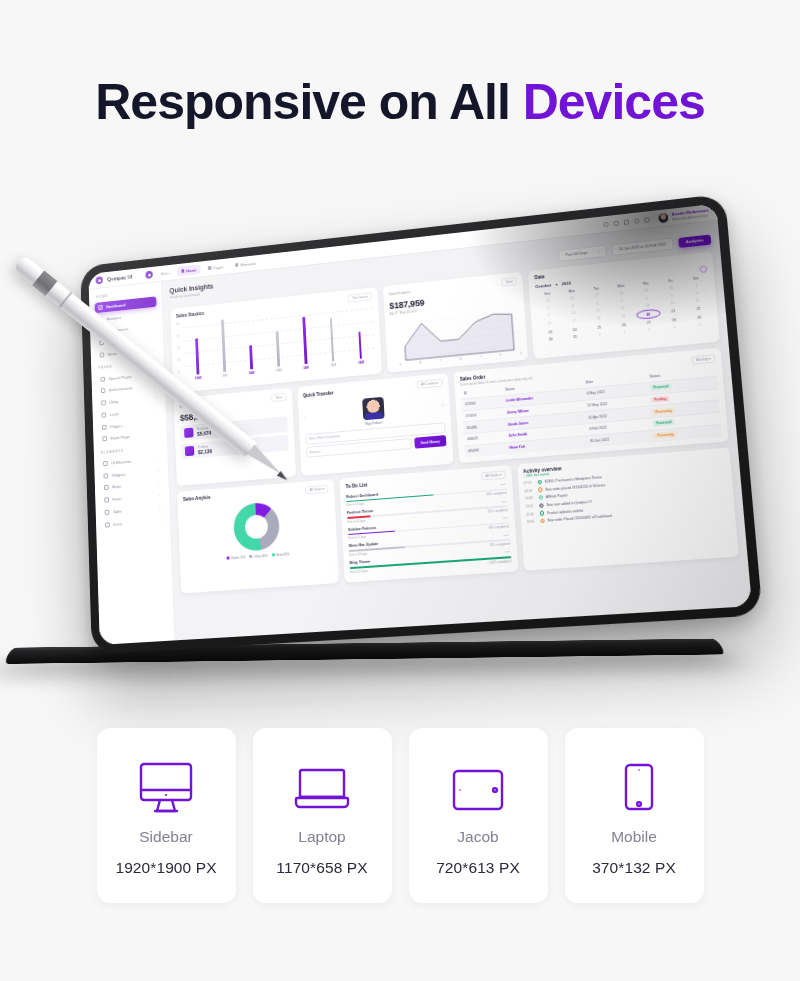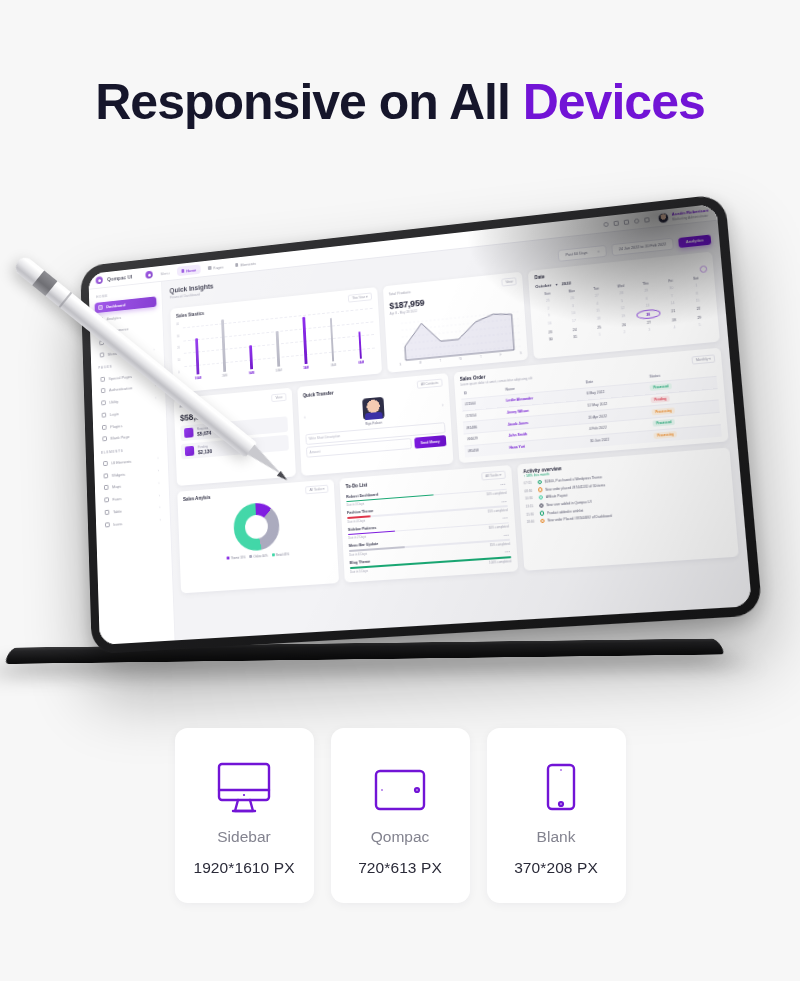--- a/index.html
+++ b/index.html
@@ -850,42 +850,53 @@
       <div class="ic">
         <svg width="62" height="58" viewBox="0 0 62 58" fill="none" stroke="#7214d6" stroke-width="2.4" stroke-linejoin="round" stroke-linecap="round">
           <rect x="6" y="3" width="50" height="36" rx="3"></rect>
           <line x1="6" y1="29" x2="56" y2="29"></line>
           <circle cx="31" cy="34" r="1.1" fill="#7214d6" stroke="none"></circle>
           <path d="M25 39 L22 50 L40 50 L37 39"></path>
           <line x1="20" y1="50" x2="42" y2="50"></line>
         </svg>
       </div>
       <div class="nm">Sidebar</div>
-      <div class="px">1920*1610 PX</div>
+      <div class="px">1920*1900 PX</div>
     </div>
 
+    <div class="dcard">
+      <div class="ic">
+        <svg width="62" height="52" viewBox="0 0 62 52" fill="none" stroke="#7214d6" stroke-width="2.4" stroke-linejoin="round" stroke-linecap="round">
+          <path d="M11 6 h40 a2 2 0 0 1 2 2 v25 h-44 v-25 a2 2 0 0 1 2 -2 z"></path>
+          <line x1="9" y1="33" x2="53" y2="33"></line>
+          <path d="M6 34 h50 a1 1 0 0 1 1 1 v4 a4 4 0 0 1 -4 4 h-44 a4 4 0 0 1 -4 -4 v-4 a1 1 0 0 1 1 -1 z"></path>
+        </svg>
+      </div>
+      <div class="nm">Laptop</div>
+      <div class="px">1170*658 PX</div>
+    </div>
 
     <div class="dcard">
       <div class="ic">
         <svg width="56" height="48" viewBox="0 0 56 48" fill="none" stroke="#7214d6" stroke-width="2.4" stroke-linejoin="round">
           <rect x="4" y="5" width="48" height="38" rx="4"></rect>
           <circle cx="45" cy="24" r="1.9"></circle>
           <circle cx="10" cy="24" r="0.8" fill="#7214d6" stroke="none"></circle>
         </svg>
       </div>
-      <div class="nm">Qompac</div>
+      <div class="nm">Jacob</div>
       <div class="px">720*613 PX</div>
     </div>
 
     <div class="dcard">
       <div class="ic">
         <svg width="40" height="58" viewBox="0 0 40 58" fill="none" stroke="#7214d6" stroke-width="2.4" stroke-linejoin="round">
           <rect x="12" y="4" width="26" height="44" rx="4"></rect>
           <circle cx="25" cy="9" r="0.8" fill="#7214d6" stroke="none"></circle>
           <circle cx="25" cy="43" r="1.9"></circle>
         </svg>
       </div>
-      <div class="nm">Blank</div>
-      <div class="px">370*208 PX</div>
+      <div class="nm">Mobile</div>
+      <div class="px">370*132 PX</div>
     </div>
 
   </div>
 </div>
 
 </body></html>

